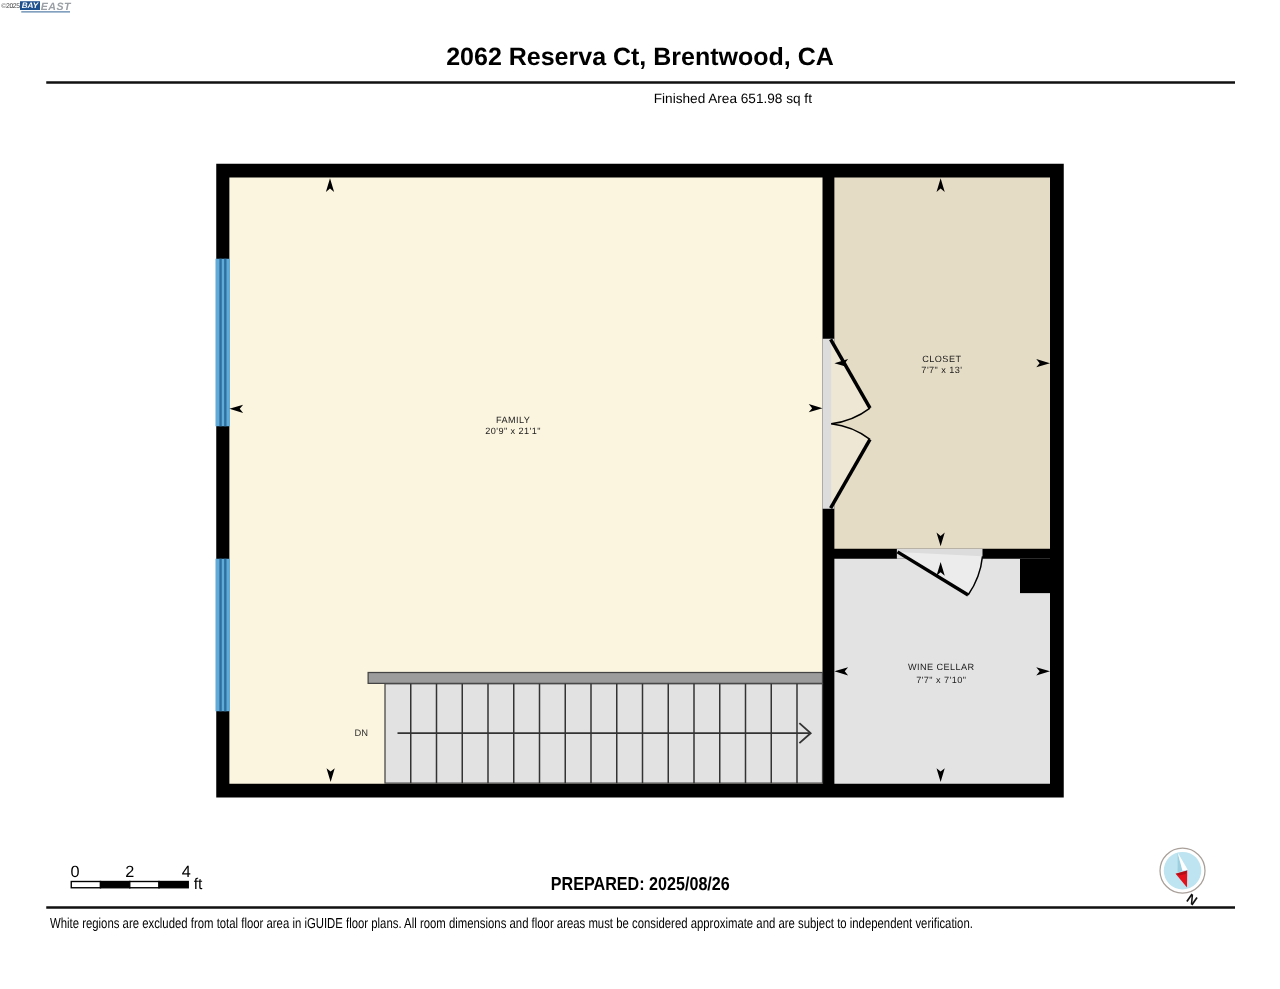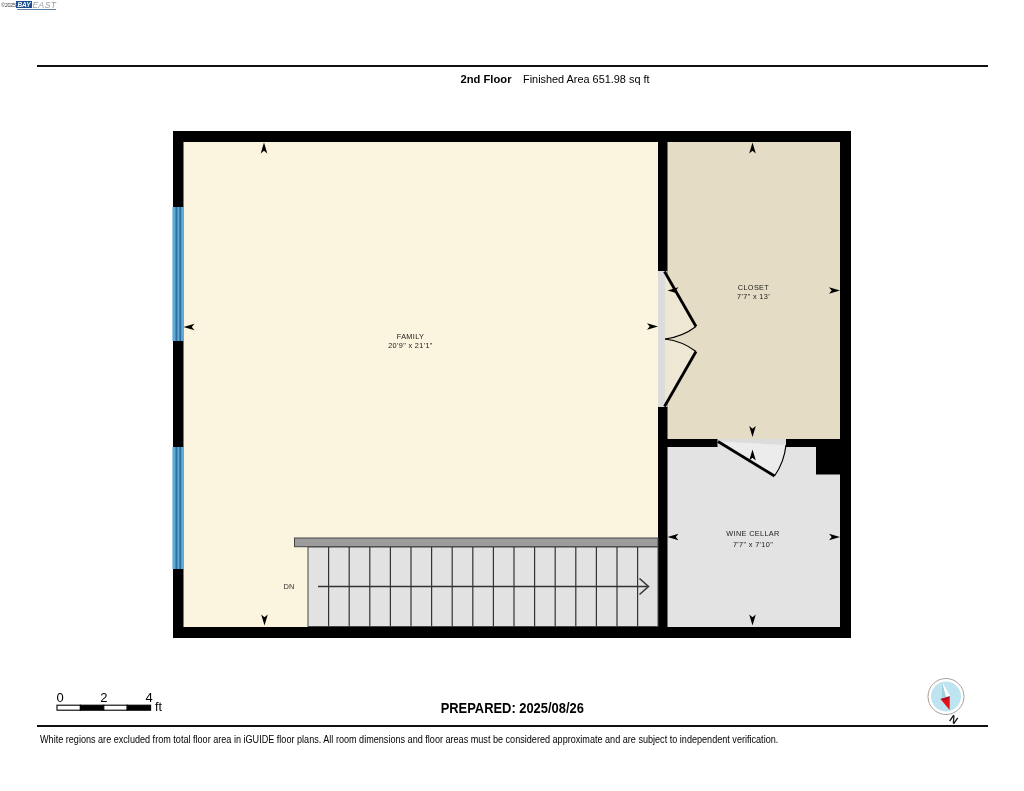--- a/index.html
+++ b/index.html
@@ -7,27 +7,27 @@
         font-family:"Liberation Sans", sans-serif;}
   .abs{position:absolute;}
 </style>
 </head>
 <body>
 <div id="page">
 
   <div class="abs" style="left:1px;top:0;width:60px;height:13px;">
     <span class="abs" style="left:0;top:2px;font-size:5.5px;color:#444;letter-spacing:-0.3px;">©2025</span>
     <span class="abs" style="left:15px;top:0.5px;width:16px;height:7.6px;background:#1e4f8f;color:#fff;font-weight:bold;font-size:6.5px;line-height:7.6px;text-align:center;font-style:italic;">BAY</span>
-    <span class="abs" style="left:31.5px;top:0;font-weight:normal;font-size:8.5px;color:#9aa0a5;letter-spacing:0.4px;font-style:italic;">EAST</span>
+    <span class="abs" style="left:31.5px;top:0;font-weight:bold;font-size:8.5px;color:#9aa0a5;letter-spacing:0.4px;font-style:italic;">EAST</span>
     <span class="abs" style="left:16px;top:8.6px;width:39px;height:1.8px;background:#5b82ab;"></span>
   </div>
 
+  <div class="abs" style="left:0;top:35px;width:1024px;text-align:center;font-weight:bold;font-size:20px;color:#000;">2062 Reserva Ct, Brentwood, CA</div>
   <div class="abs" style="left:36.5px;top:64.6px;width:951px;height:2.2px;background:#111;"></div>
 
-  <div class="abs" style="left:0;top:73px;width:511.5px;text-align:right;font-weight:bold;font-size:11.2px;color:#000;">2nd Floor</div>
   <div class="abs" style="left:523px;top:73px;font-size:10.9px;color:#000;">Finished Area 651.98 sq ft</div>
 
   <svg class="abs" style="left:0;top:0;" width="1024" height="791" viewBox="0 0 1024 791">
     <defs>
       <path id="dart" d="M0 0 L-3.3 11 L0 8.3 L3.3 11 Z" fill="#000"></path>
     </defs>
 
     <rect x="173" y="131" width="678" height="507" fill="#000"></rect>
 
     <rect x="183.5" y="142" width="474.5" height="485" fill="#FBF5DF"></rect>

